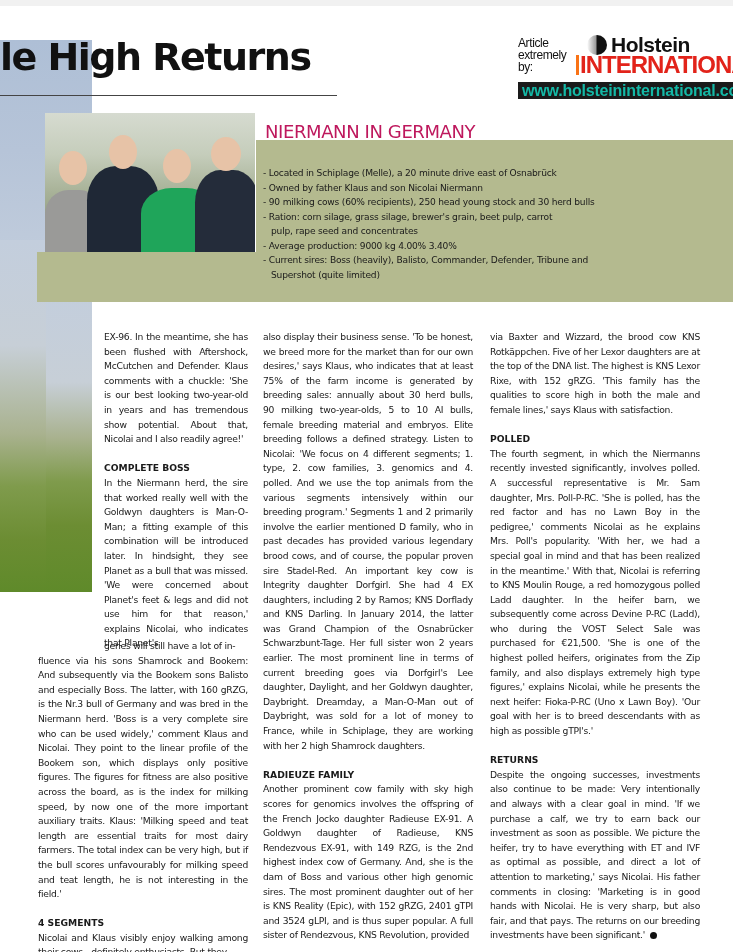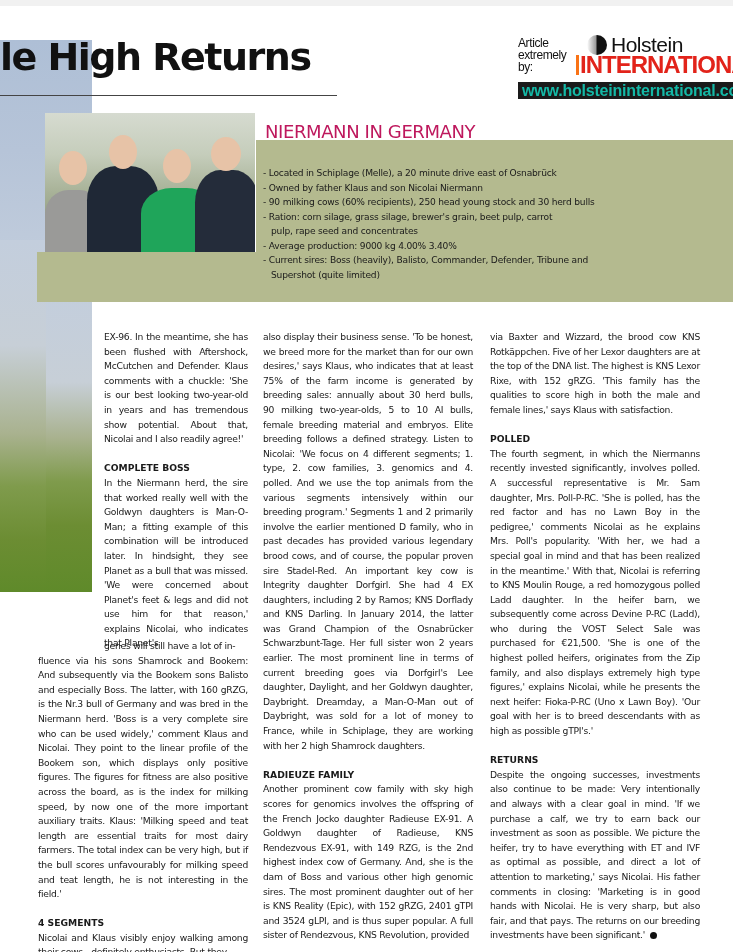--- a/index.html
+++ b/index.html
@@ -25,21 +25,21 @@
       font-family: "DejaVu Sans", sans-serif; font-weight: bold;
       font-size: 38px; letter-spacing: -1.5px; color: #111;
       line-height: 1; white-space: nowrap;
     }
     .headline-rule { position: absolute; left: 0; top: 95px; width: 337px; height: 1px; background: #444; }
 
     .publisher { position: absolute; left: 515px; top: 35px; width: 220px; height: 66px; }
     .pub-label { position: absolute; left: 3px; top: 2px; font-family: "Liberation Sans", sans-serif; font-size: 12px; line-height: 12px; color: #111; width: 52px; letter-spacing: -0.4px; }
     .pub-logo-top { position: absolute; left: 72px; top: 0; display: flex; align-items: center; }
     .pub-dot { width: 20px; height: 20px; border-radius: 50%; background: linear-gradient(to right, #ffffff 0%, #999 45%, #111 50%, #111 100%); margin-right: 4px; }
-    .pub-holstein { font-family: "Liberation Sans", sans-serif; font-weight: normal; font-size: 21px; color: #111; letter-spacing: -0.5px; line-height: 20px; }
+    .pub-holstein { font-family: "Liberation Sans", sans-serif; font-weight: bold; font-size: 21px; color: #111; letter-spacing: -0.5px; line-height: 20px; }
     .pub-international { position: absolute; left: 61px; top: 20px; font-family: "Liberation Sans", sans-serif; font-weight: bold; font-size: 24px; color: #e2231a; letter-spacing: -1px; line-height: 20px; border-left: 3px solid #f97316; border-right: 3px solid #e2231a; padding: 0 1px; }
     .pub-url { position: absolute; left: 3px; top: 47px; background: #1a1a1a; color: #14b8a6; font-family: "Liberation Sans", sans-serif; font-weight: bold; font-size: 16px; padding: 1px 4px; line-height: 15px; letter-spacing: -0.2px; }
 
     
     .info-panel { position: absolute; left: 37px; top: 111px; width: 696px; height: 191px; }
     .panel-bg { position: absolute; left: 219px; top: 29px; width: 477px; height: 162px; background: #b4ba8f; }
     .photo-caption-bg { position: absolute; left: 0; top: 141px; width: 219px; height: 50px; background: #b4ba8f; }
     .family-photo {
       position: absolute; left: 8px; top: 2px; width: 210px; height: 139px;
       background: linear-gradient(to bottom, #d6dbd0 0%, #c5cdbb 30%, #aab49a 55%, #7d8a70 100%);

